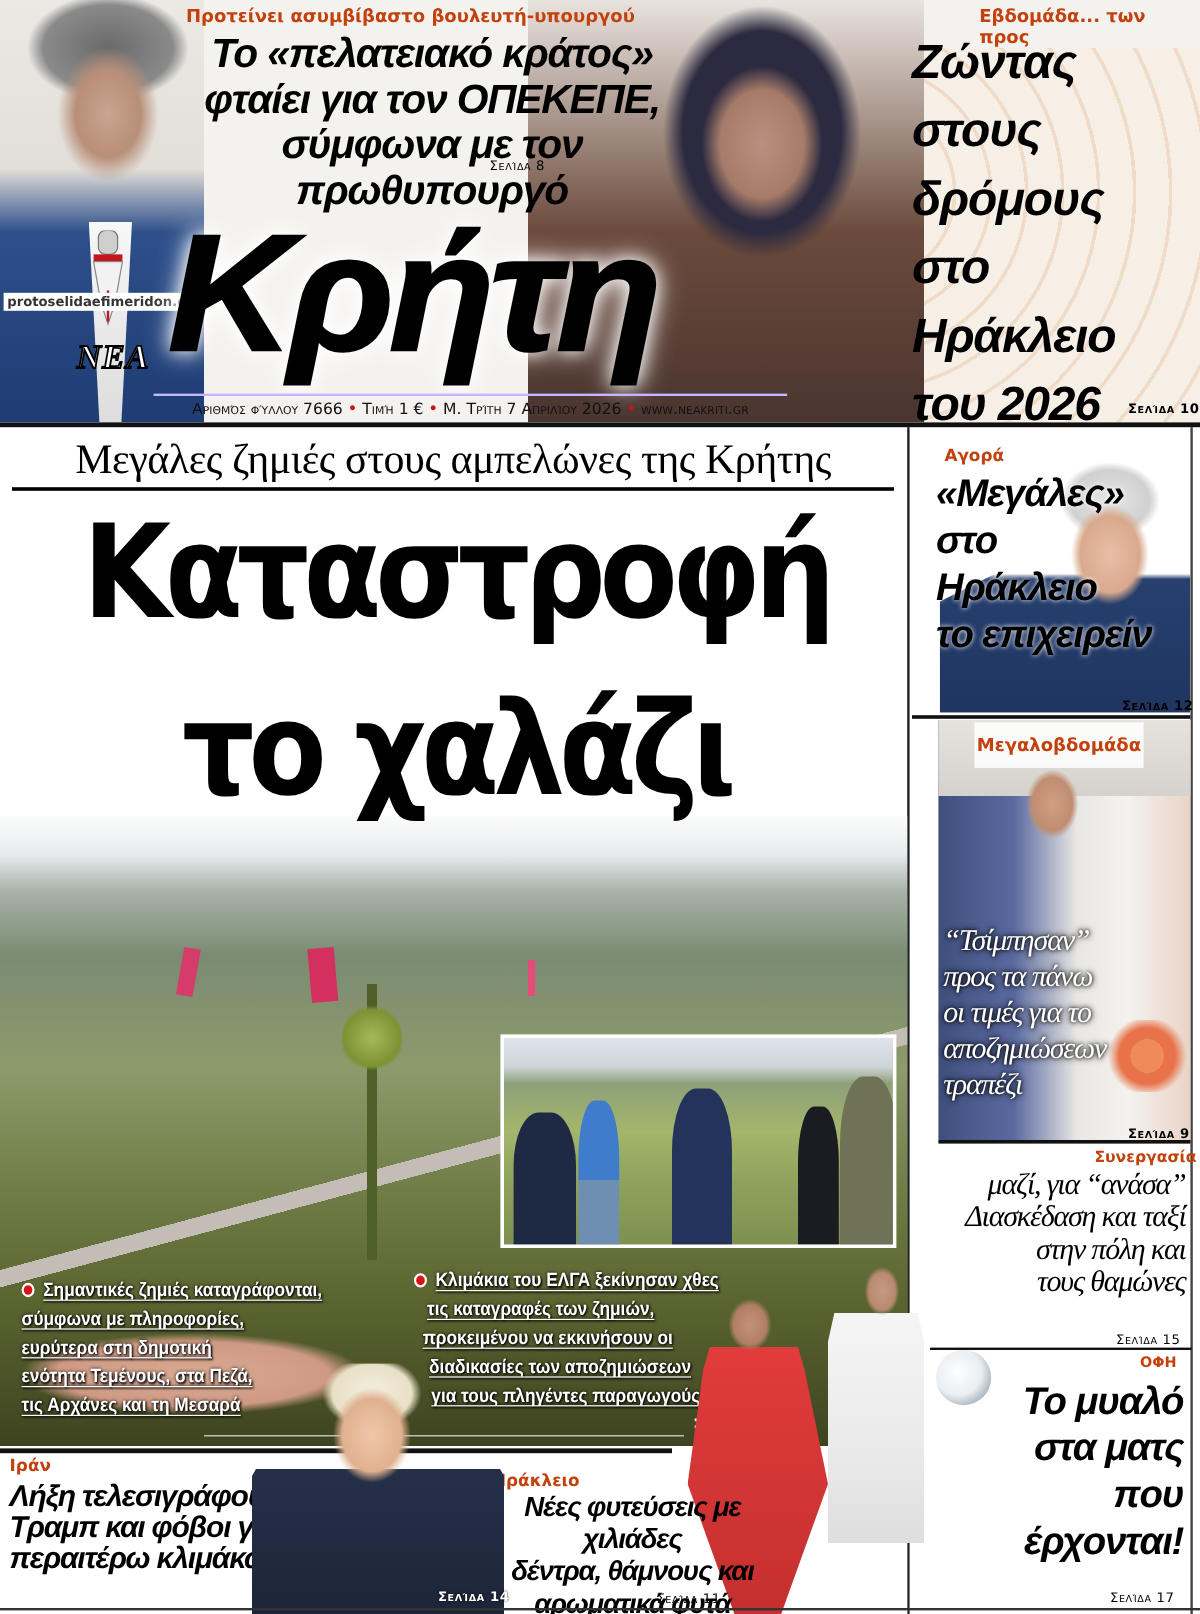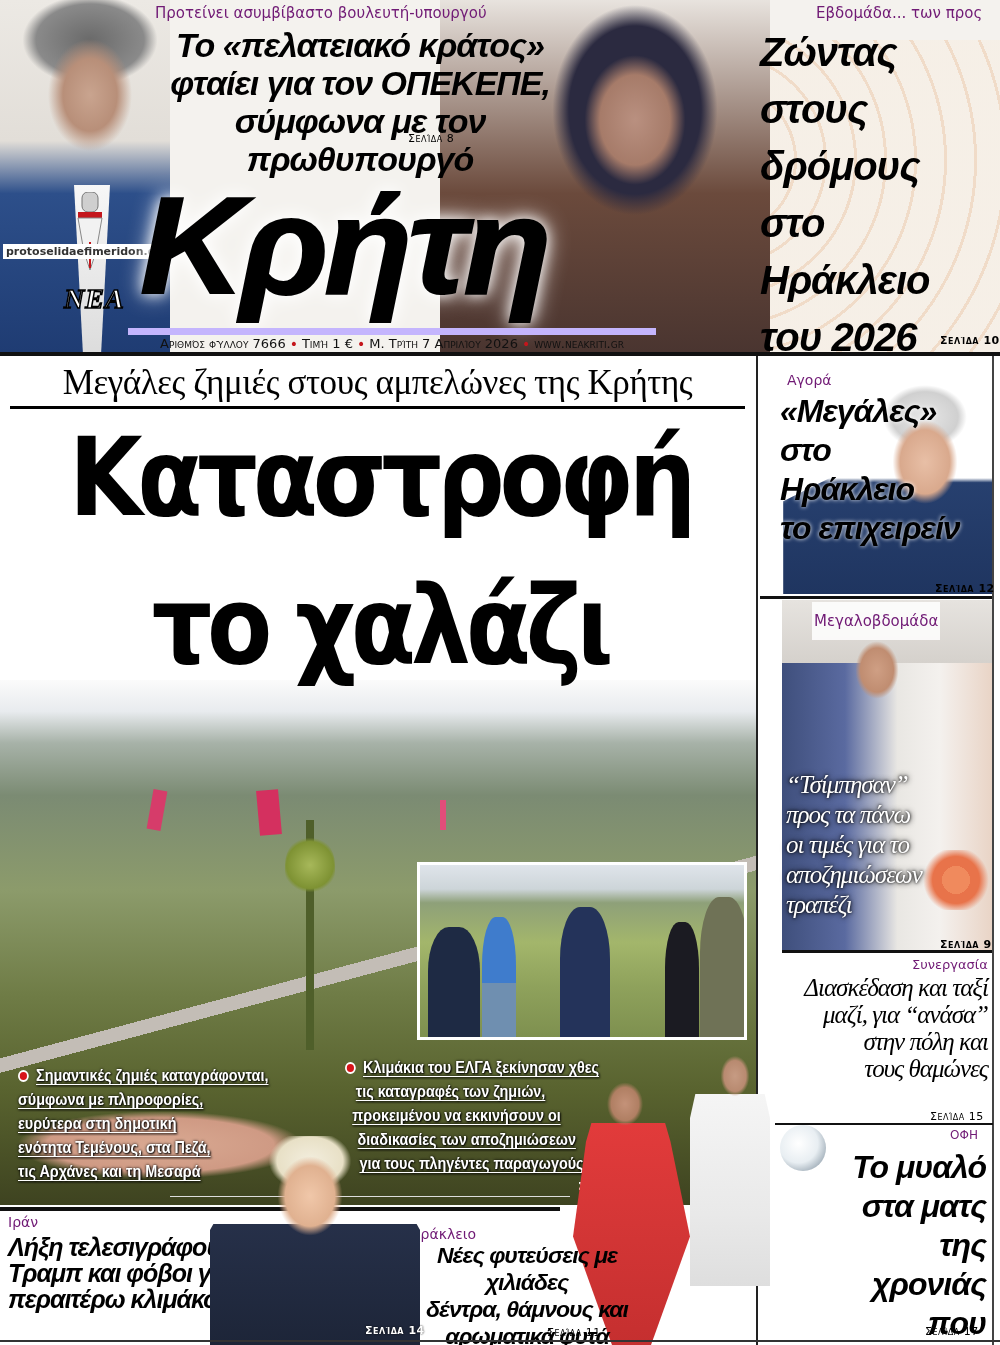--- a/index.html
+++ b/index.html
@@ -1,20 +1,20 @@
 <!DOCTYPE html>
 <html><head>
 <meta charset="utf-8">
 <style>
   * { margin: 0; padding: 0; box-sizing: border-box; }
   html, body { width: 1000px; height: 1345px; background: #ffffff; overflow: hidden; }
   body { position: relative; font-family: "Liberation Sans", sans-serif; color: #000; }
 
   .abs { position: absolute; }
-  .kicker { color: #701a75; font-weight: normal; font-family: "DejaVu Sans", sans-serif; }
+  .kicker { color: #c2410c; font-weight: bold; font-family: "DejaVu Sans", sans-serif; }
   .cond { font-family: "Liberation Sans", sans-serif; font-weight: bold; font-style: italic; letter-spacing: -1px; transform-origin: left top; }
   .page-ref { font-family: "DejaVu Sans", sans-serif; font-size: 11px; font-variant: small-caps; letter-spacing: 0.5px; }
 
   
   #top { left: 0; top: 0; width: 1000px; height: 352px; background: #f4f2ee; overflow: hidden; }
   #pm-photo { left: 0; top: 0; width: 170px; height: 352px;
     background: radial-gradient(ellipse 60px 80px at 90px 95px, #c9a48f 0%, #b88f79 45%, transparent 70%),
                 radial-gradient(ellipse 90px 60px at 90px 40px, #6a6a6a 0%, #8a8a8a 60%, transparent 75%),
                 linear-gradient(180deg, #ece9e4 0%, #e2ded8 40%, #2d4f8a 55%, #1f3c73 100%); }
   #pm-shirt { left: 62px; top: 185px; width: 60px; height: 170px; background: linear-gradient(#f7f7f7,#dcdcdc); clip-path: polygon(20% 0, 80% 0, 65% 100%, 35% 100%); }
@@ -31,21 +31,21 @@
 
   #right-kicker { left: 816px; top: 4px; font-size: 15px; }
   #right-headline { left: 760px; top: 24px; width: 225px; text-align: left; font-size: 40px; line-height: 57px; }
   #right-page { left: 940px; top: 334px; font-weight: bold; }
 
   
   #logo-mark { left: 70px; top: 192px; width: 40px; height: 80px; }
   #watermark { left: 3px; top: 244px; background: #fff; padding: 1px 3px; font-family: "DejaVu Sans", sans-serif; font-size: 11px; font-weight: bold; color: #333; }
   #nea { left: 64px; top: 283px; font-family: "Liberation Serif", serif; font-weight: bold; font-style: italic; font-size: 28px; color: #fff; -webkit-text-stroke: 1.5px #000; letter-spacing: 1px; }
   #masthead-title { left: 140px; top: 170px; font-family: "Liberation Sans", sans-serif; font-weight: 900; font-style: italic; font-size: 138px; line-height: 150px; color: #000; letter-spacing: -4px; -webkit-text-stroke: 2px #000; text-shadow: 0 0 14px #fff, 0 0 24px #fff; transform: scaleX(1.05); transform-origin: left; }
-  #meta-bar { left: 128px; top: 328px; width: 528px; height: 24px; border-top: 7px solid #c4b5fd; display: flex; align-items: center; justify-content: center; gap: 4px; font-family: "DejaVu Sans", sans-serif; font-size: 13px; font-variant: small-caps; color: #111; white-space: nowrap; }
+  #meta-bar { left: 128px; top: 328px; width: 528px; height: 24px; border-top: 2px solid #c4b5fd; display: flex; align-items: center; justify-content: center; gap: 4px; font-family: "DejaVu Sans", sans-serif; font-size: 13px; font-variant: small-caps; color: #111; white-space: nowrap; }
   .dot { color: #c4161c; font-size: 14px; }
 
   
   #hr-top { left: 0; top: 352px; width: 1000px; height: 4px; background: #111; }
   #vline { left: 756px; top: 356px; width: 2px; height: 989px; background: #222; }
 
   
   #overline { left: 10px; top: 362px; width: 735px; font-family: "Liberation Serif", serif; font-size: 35px; line-height: 42px; text-align: center; border-bottom: 3px solid #000; padding-bottom: 2px; letter-spacing: -0.4px; }
   #main-headline-1 { left: 10px; top: 418px; width: 740px; text-align: center; font-family: "DejaVu Sans", sans-serif; font-weight: bold; font-size: 108px; line-height: 120px; letter-spacing: -6px; transform: scaleX(0.88); transform-origin: center; }
   #main-headline-2 { left: 10px; top: 566px; width: 740px; text-align: center; font-family: "DejaVu Sans", sans-serif; font-weight: bold; font-size: 108px; line-height: 120px; letter-spacing: -6px; transform: scaleX(0.88); transform-origin: center; z-index: 3; }
@@ -256,30 +256,29 @@
   <div>προς τα πάνω</div>
   <div>οι τιμές για το</div>
   <div>αποζημιώσεων</div>
   <div>τραπέζι</div>
 </div>
 <div id="market-page" class="abs page-ref">Σελίδα 9</div>
 <div id="rc-rule-2" class="abs"></div>
 
 <div id="syn-kicker" class="abs kicker">Συνεργασία</div>
 <div id="syn-headline" class="abs">
+  <div>μαζί, για “ανάσα”</div>
   <div>Διασκέδαση και ταξί</div>
-  <div>μαζί, για “ανάσα”</div>
   <div>στην πόλη και</div>
   <div>τους θαμώνες</div>
 </div>
 <div id="syn-page" class="abs page-ref">Σελίδα 15</div>
 <div id="rc-rule-3" class="abs"></div>
 
 <div id="ofi-kicker" class="abs kicker">ΟΦΗ</div>
 <div id="ofi-headline" class="abs cond">
   <div>Το μυαλό</div>
   <div>στα ματς</div>
-  <div>της χρονιάς</div>
   <div>που έρχονται!</div>
 </div>
 <div id="ofi-page" class="abs page-ref">Σελίδα 17</div>
 
 <div id="bottom-rule" class="abs"></div>
 
 </body></html>

